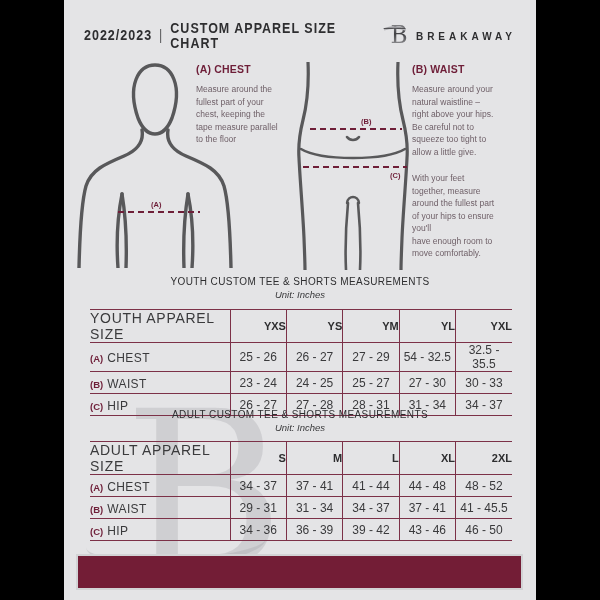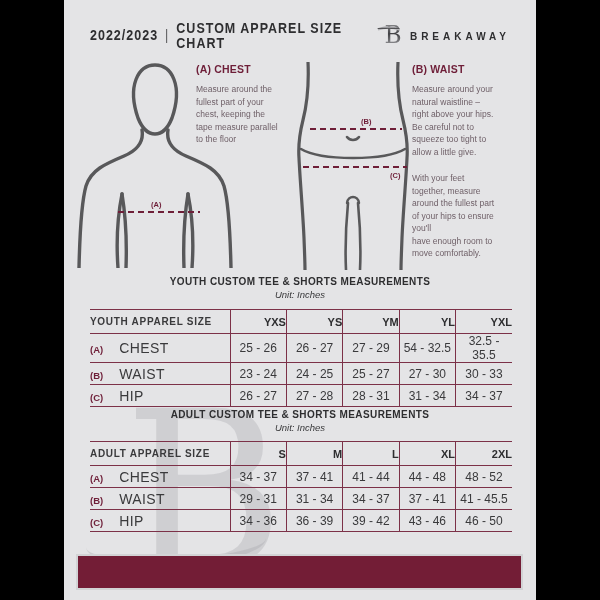--- a/index.html
+++ b/index.html
@@ -20,58 +20,58 @@
   
   .watermark{position:absolute;left:60px;top:382px;font-family:"DejaVu Serif",serif;
     font-size:218px;line-height:1;color:rgba(158,160,166,0.30);z-index:0;user-select:none}
   .watermark-swoosh{position:absolute;left:22px;top:520px;width:180px;height:46px;
     border-bottom:7px solid rgba(158,160,166,0.30);border-radius:50%;transform:rotate(-3deg);z-index:0}
 
   .layer{position:absolute;inset:0;z-index:1}
 
   
   .header{position:absolute;top:20px;left:0;right:0;display:flex;align-items:center;
-    justify-content:space-between;padding:0 26px}
+    justify-content:space-between;padding:0 20px}
   .header-title{display:flex;align-items:center;gap:7px;color:var(--ink-dark);
     font-weight:bold;font-size:12.5px;letter-spacing:1px;transform:scaleY(1.12)}
   .header-title .divider{font-weight:normal;color:#5a5a5c}
   .brand{display:flex;align-items:center;gap:6px}
   .brand-name{font-size:10px;font-weight:bold;letter-spacing:4px;color:var(--ink-dark)}
 
   
   .fig{position:absolute}
   .fig svg{display:block}
   .dash-line{position:absolute;height:2px;
     background:repeating-linear-gradient(90deg,var(--maroon) 0 6px,transparent 6px 10px)}
   .fig-label{position:absolute;font-size:7.5px;font-weight:bold;color:var(--maroon)}
   .measure-block{position:absolute}
   .measure-heading{font-size:10.5px;font-weight:bold;color:var(--maroon);letter-spacing:0.2px}
   .measure-desc{margin-top:8px;font-size:8.5px;line-height:12.5px;
     color:var(--desc);white-space:pre-line}
 
   
   .section-title{position:absolute;left:0;right:0;text-align:center;font-size:10px;
-    font-weight:bold;color:var(--ink-dark);letter-spacing:0.4px}
+    font-weight:normal;color:var(--ink-dark);letter-spacing:0.4px}
   .unit-label{position:absolute;left:0;right:0;text-align:center;font-size:9.5px;
     font-style:italic;color:var(--ink)}
   .size-table{position:absolute;left:26px;width:422px;border-collapse:collapse;table-layout:fixed}
   .size-table tr{height:22px}
   .size-table thead tr{height:24px}
   .size-table th,.size-table td{border-top:1px solid var(--maroon-border);padding:0}
   .size-table tbody tr:last-child th,.size-table tbody tr:last-child td{
     border-bottom:1px solid var(--maroon-border)}
   .size-table th+th,.size-table td+td,.size-table th+td,.size-table td+th{
     border-left:1px solid var(--maroon-border)}
-  .label-cell{text-align:left;padding-left:12px;font-size:10px;font-weight:bold;
+  .label-cell{text-align:left;padding-left:12px;font-size:14px;font-weight:normal;
     letter-spacing:0.7px;color:var(--ink)}
   .size-head{font-size:11px;font-weight:bold;color:var(--ink-dark);text-align:right}
   .value-cell{font-size:12px;color:var(--ink);text-align:center}
   .row-head{text-align:left;padding-left:12px;font-weight:normal}
   .row-key{font-size:9.5px;font-weight:bold;color:var(--maroon)}
-  .row-label{font-size:14px;color:var(--ink);margin-left:16px;letter-spacing:0.4px}
+  .row-label{font-size:12px;color:var(--ink);margin-left:4px;letter-spacing:0.4px}
 
   
   .footer-bar{position:absolute;left:12px;top:554px;width:447px;height:36px;
     background:var(--bar);border:2px solid #d2d3d5}
 </style>
 </head>
 <body>
 
 <div class="page">
 

